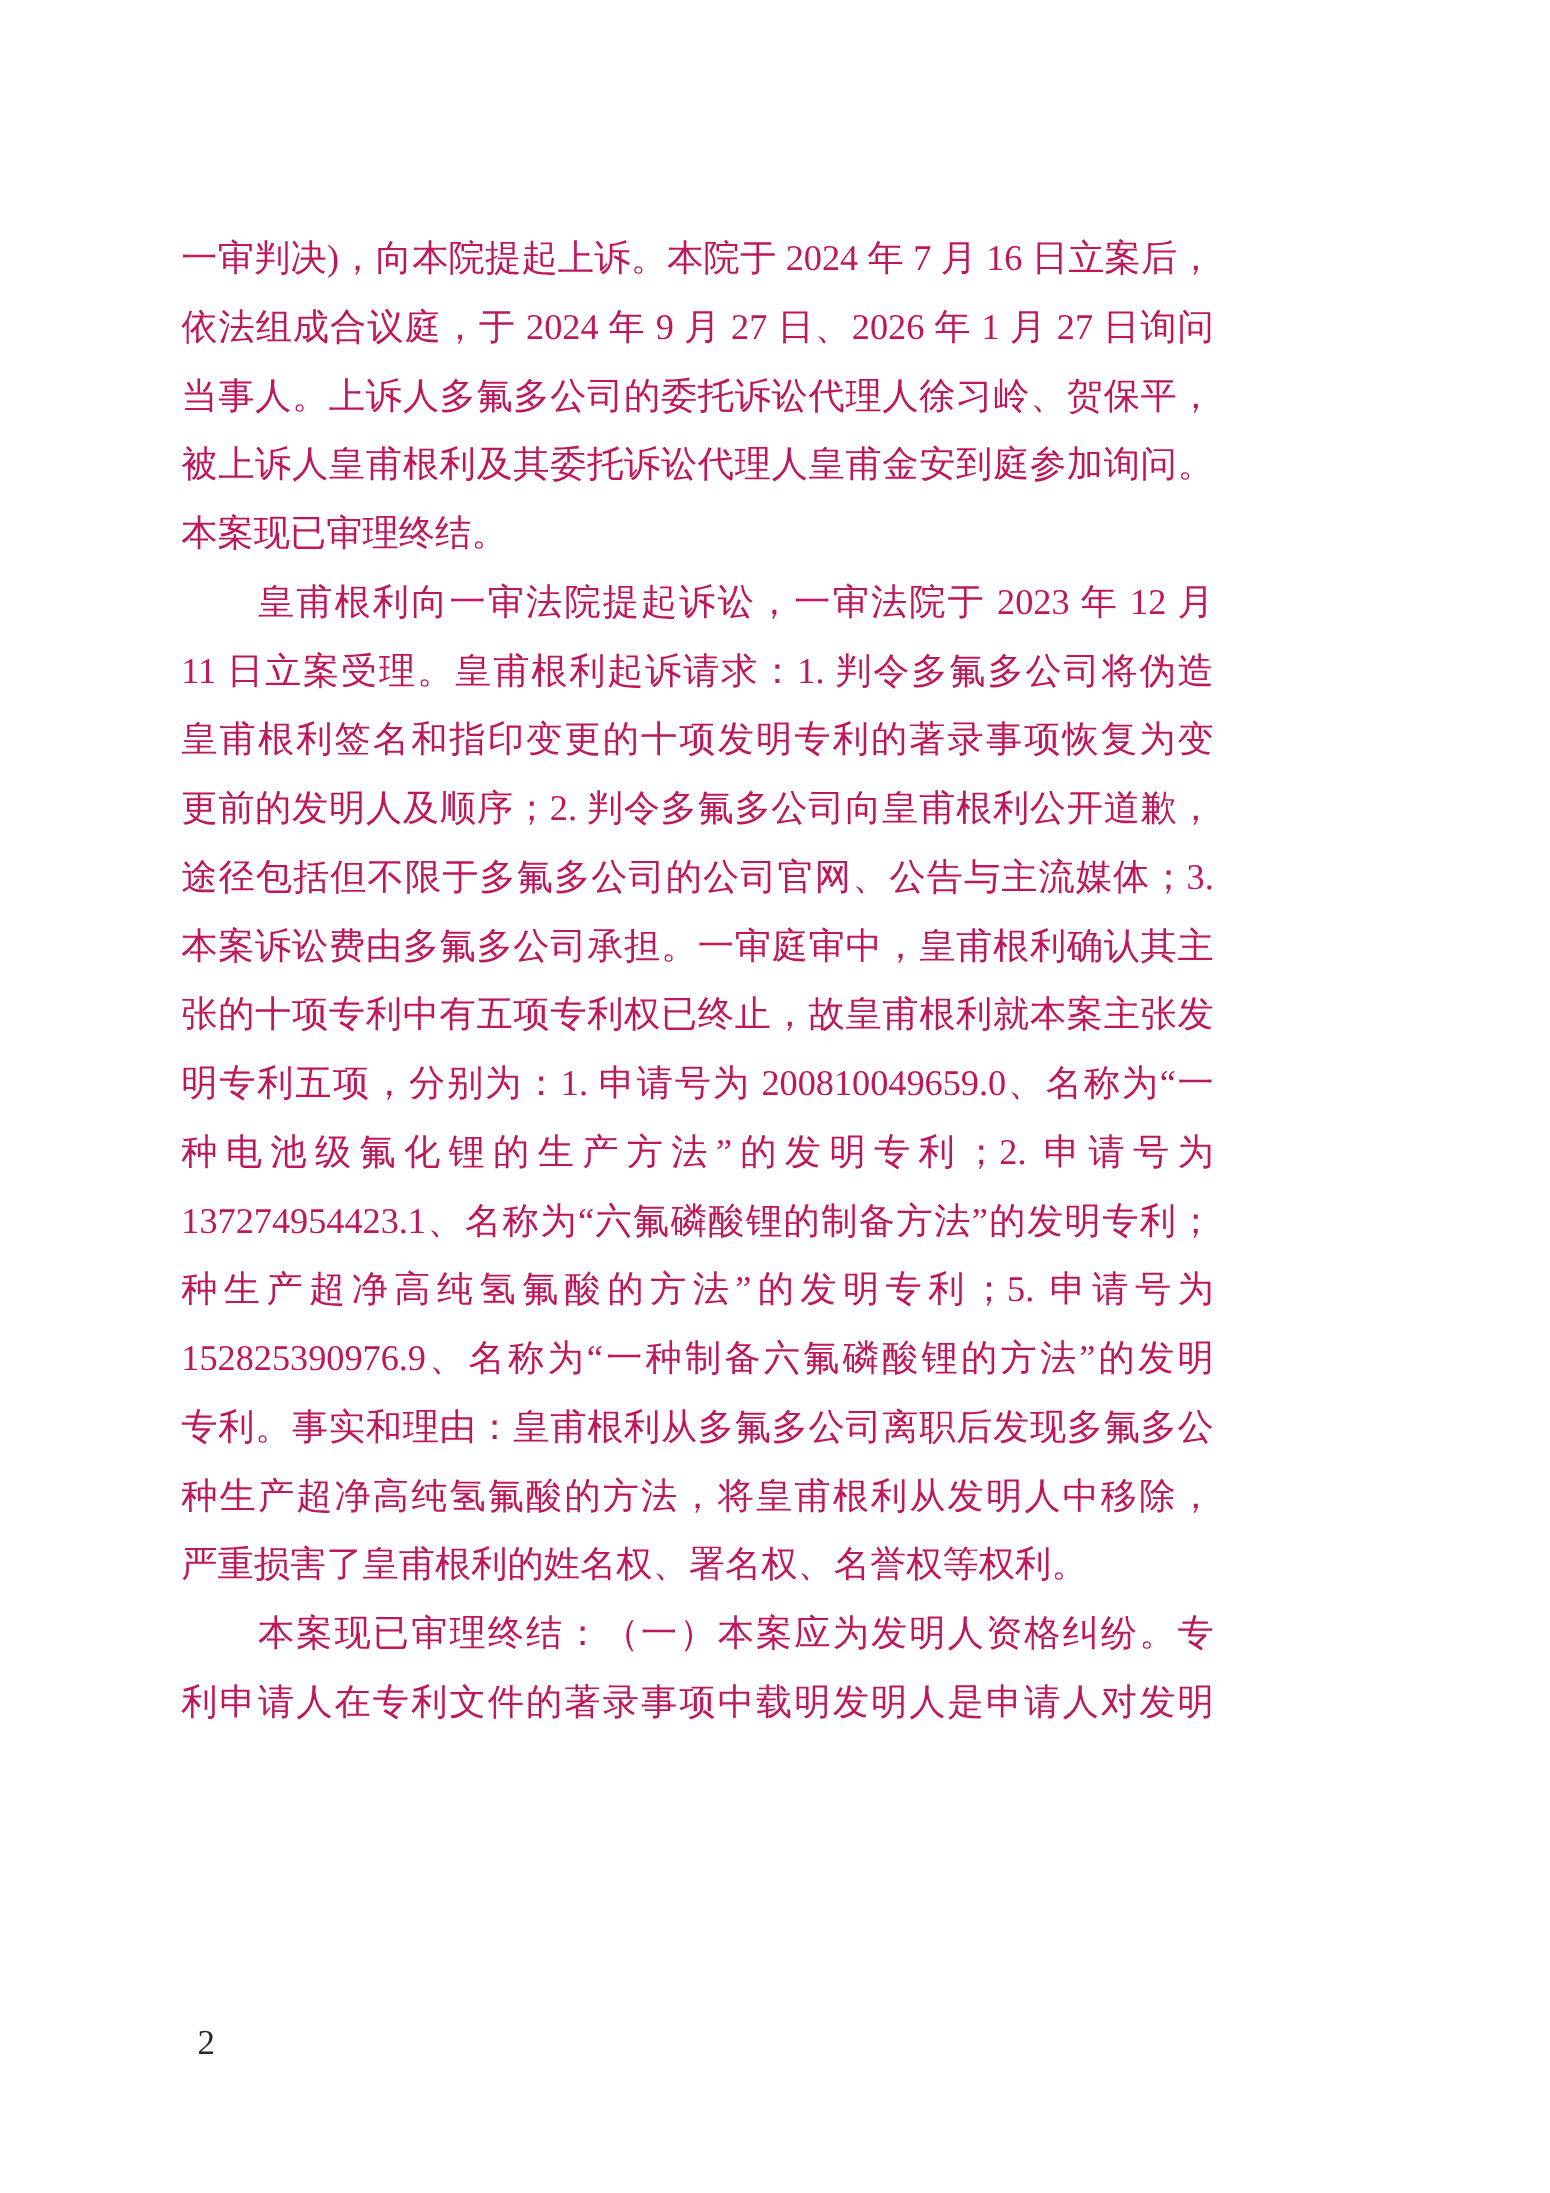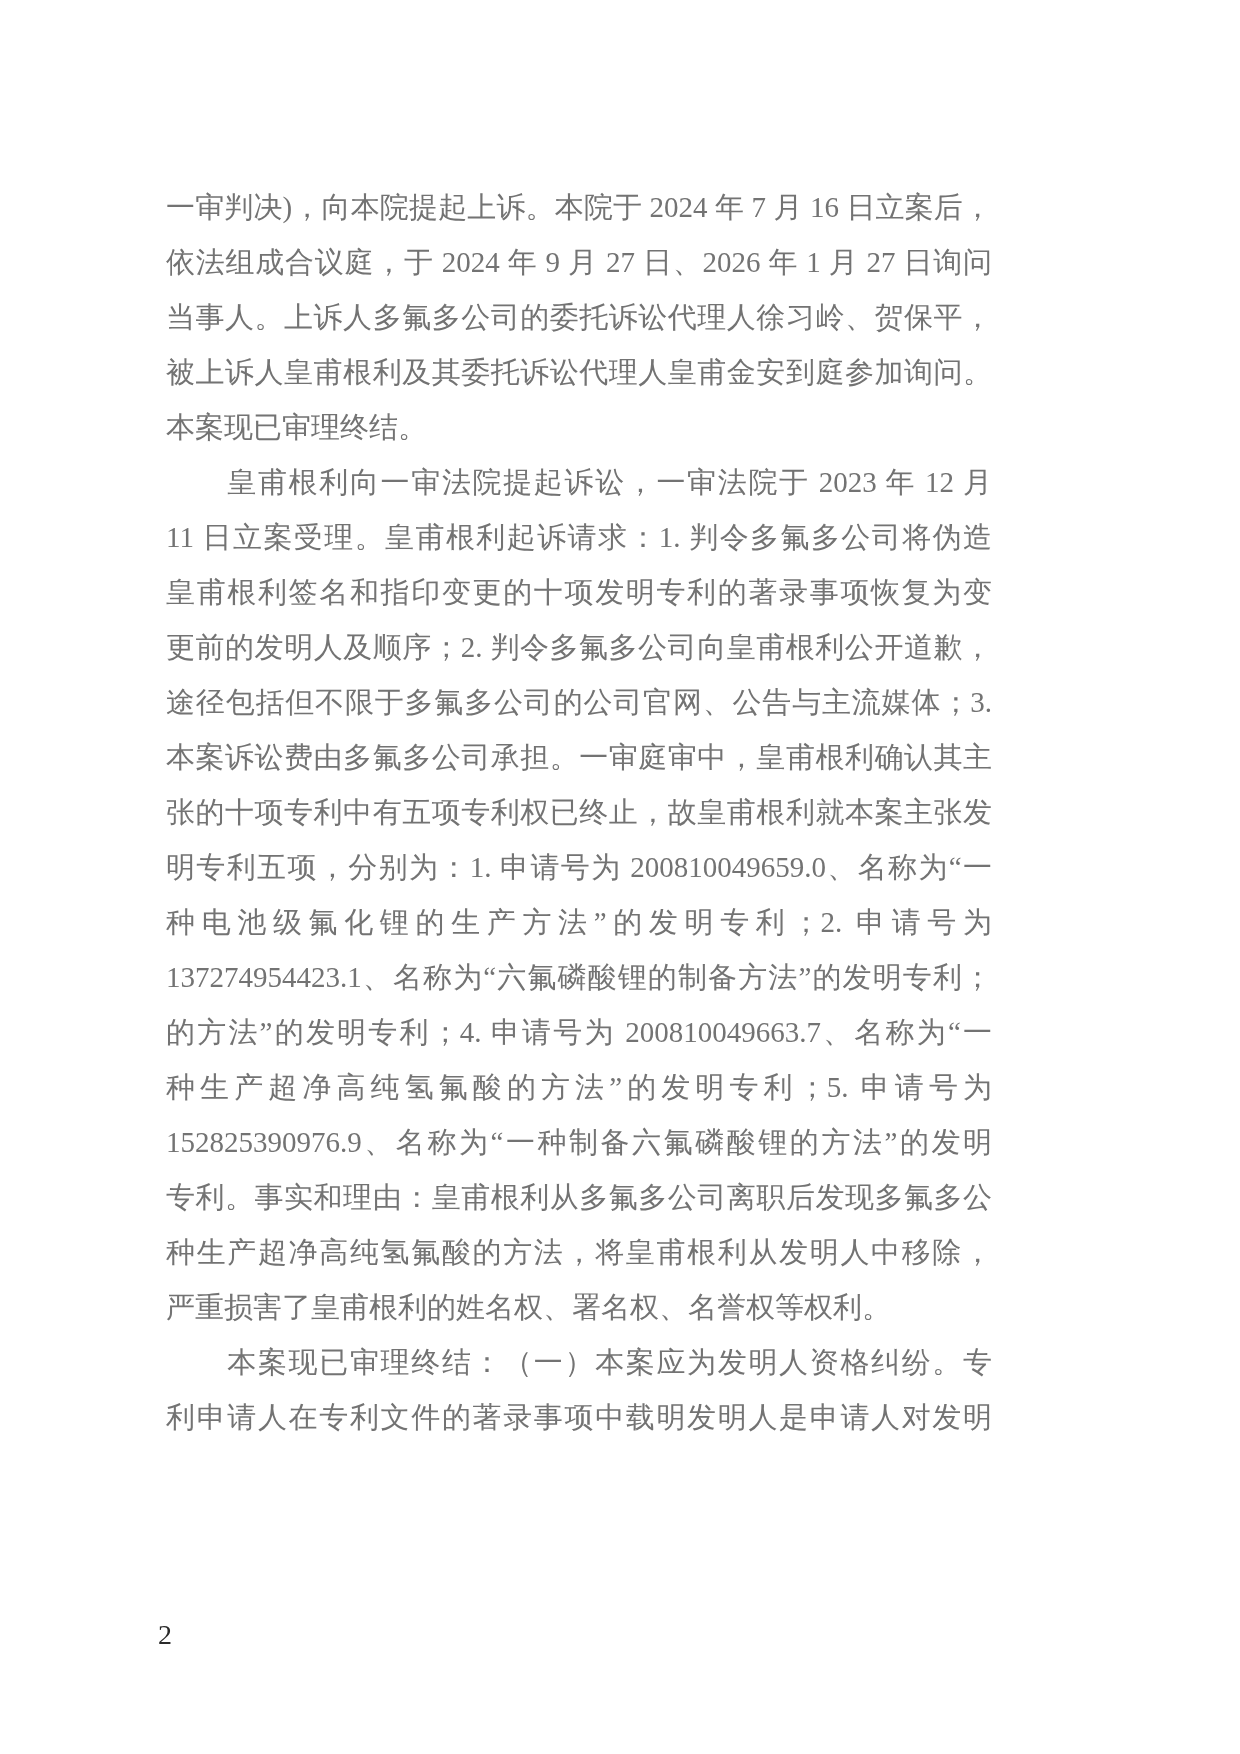--- a/index.html
+++ b/index.html
@@ -16,24 +16,24 @@
   }
   .page {
     position: absolute;
     left: 0; top: 0;
     width: 1240px;
     height: 1754px;
     background: #ffffff;
   }
   .text-block {
     position: absolute;
-    left: 166px;
+    left: 145px;
     top: 180px;
     width: 826px;
-    color: #737373;
+    color: #be185d;
   }
   .line {
     font-size: 29px;
     line-height: 55px;
     height: 55px;
     text-align: justify;
     text-align-last: justify;
     overflow: hidden;
     white-space: pre-wrap;
   }
@@ -63,21 +63,20 @@
       <div class="line">　　皇甫根利向一审法院提起诉讼，一审法院于 2023 年 12 月</div>
       <div class="line">11 日立案受理。皇甫根利起诉请求：1. 判令多氟多公司将伪造</div>
       <div class="line">皇甫根利签名和指印变更的十项发明专利的著录事项恢复为变</div>
       <div class="line">更前的发明人及顺序；2. 判令多氟多公司向皇甫根利公开道歉，</div>
       <div class="line">途径包括但不限于多氟多公司的公司官网、公告与主流媒体；3.</div>
       <div class="line">本案诉讼费由多氟多公司承担。一审庭审中，皇甫根利确认其主</div>
       <div class="line">张的十项专利中有五项专利权已终止，故皇甫根利就本案主张发</div>
       <div class="line">明专利五项，分别为：1. 申请号为 200810049659.0、名称为“一</div>
       <div class="line">种电池级氟化锂的生产方法”的发明专利；2. 申请号为</div>
       <div class="line">137274954423.1、名称为“六氟磷酸锂的制备方法”的发明专利；</div>
-      <div class="line">的方法”的发明专利；4. 申请号为 200810049663.7、名称为“一</div>
       <div class="line">种生产超净高纯氢氟酸的方法”的发明专利；5. 申请号为</div>
       <div class="line">152825390976.9、名称为“一种制备六氟磷酸锂的方法”的发明</div>
       <div class="line">专利。事实和理由：皇甫根利从多氟多公司离职后发现多氟多公</div>
       <div class="line">种生产超净高纯氢氟酸的方法，将皇甫根利从发明人中移除，</div>
       <div class="line no-justify">严重损害了皇甫根利的姓名权、署名权、名誉权等权利。</div>
       <div class="line">　　本案现已审理终结：（一）本案应为发明人资格纠纷。专</div>
       <div class="line">利申请人在专利文件的著录事项中载明发明人是申请人对发明</div>
     </div>
   <div class="page-number">2</div>
 </div>

